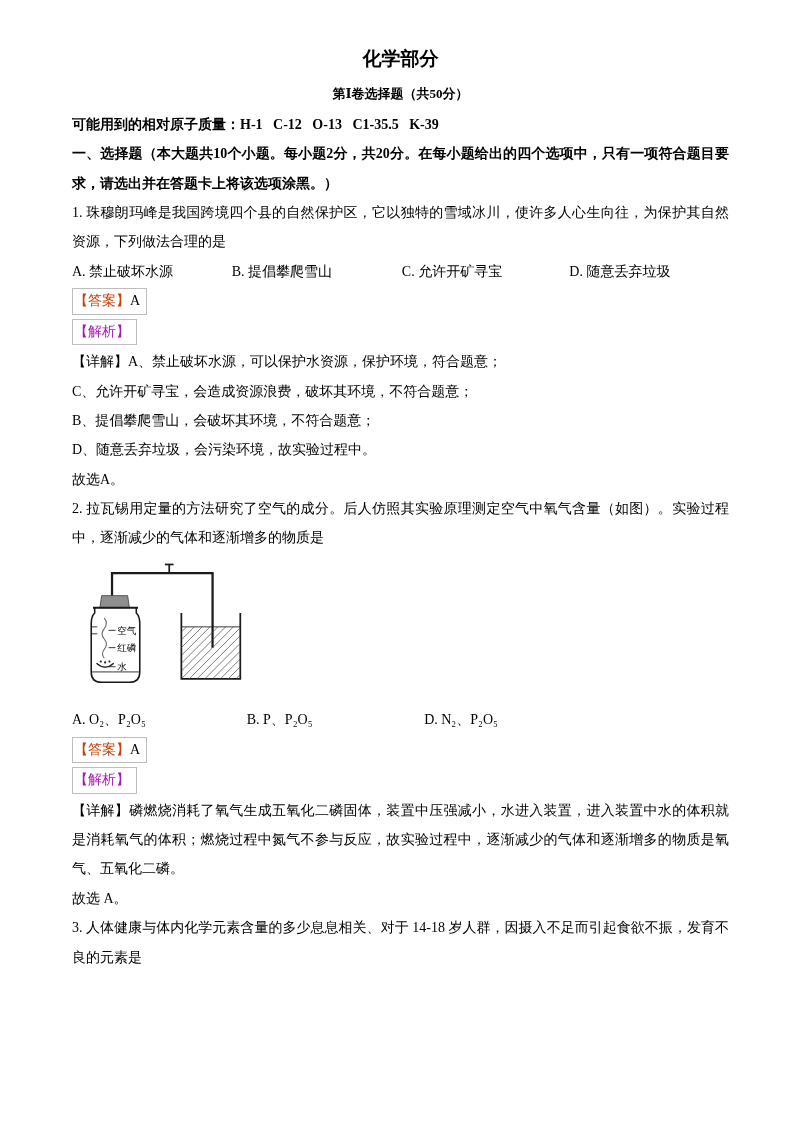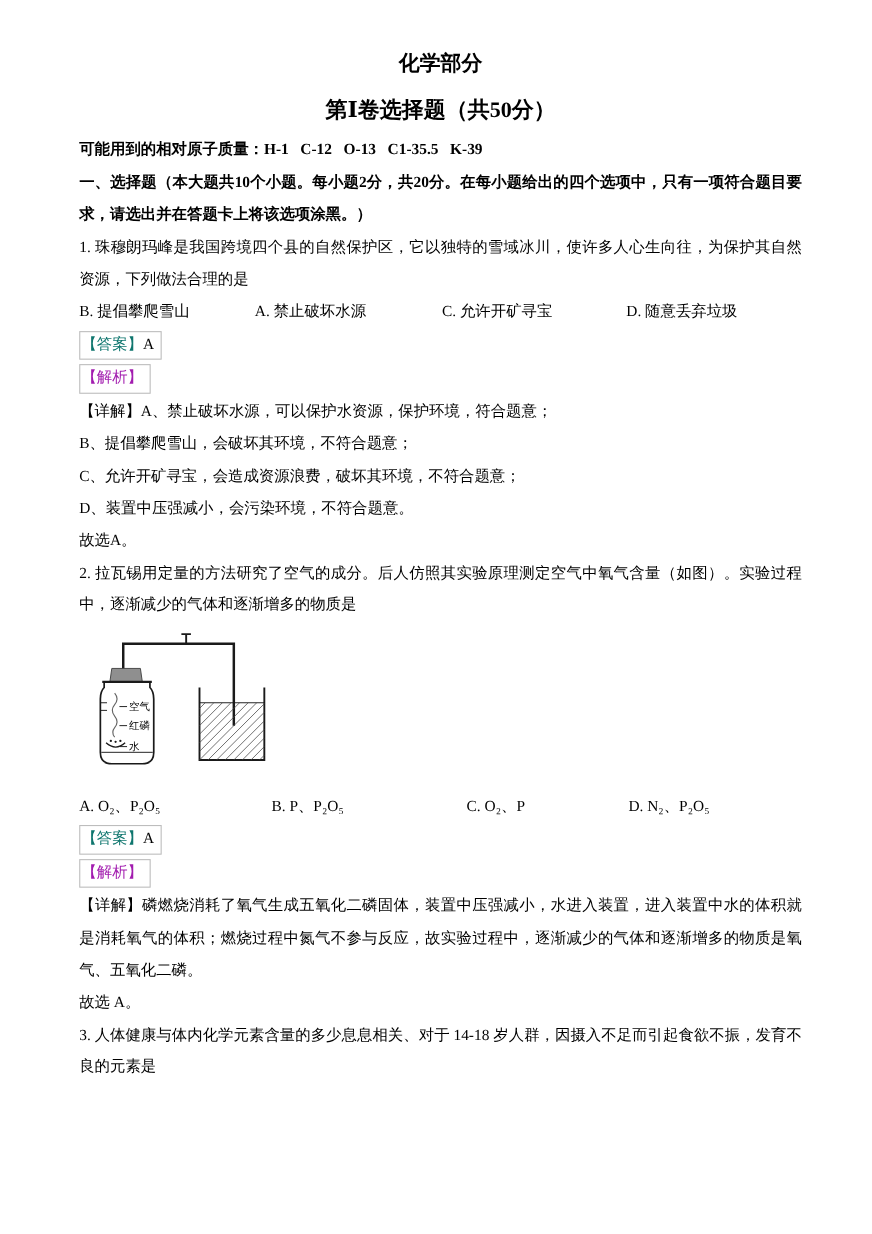--- a/index.html
+++ b/index.html
@@ -10,72 +10,72 @@
     font-family: "Liberation Serif", "DejaVu Serif", serif;
     font-size: 14px; line-height: 2.1;
     overflow: hidden;
   }
   .page { padding: 44px 64px 40px 72px; }
   .doc-title {
     font-size: 19px; font-weight: bold; text-align: center;
     margin: 0 0 8px 0; line-height: 1.6;
   }
   .doc-subtitle {
-    font-size: 20px; font-weight: bold; text-align: center;
+    font-size: 13px; font-weight: bold; text-align: center;
     margin: 0 0 4px 0; line-height: 1.8;
   }
   p { margin: 0; text-align: justify; }
   .bold-line { font-weight: bold; }
   .pre { white-space: pre-wrap; }
   .question { margin: 0; }
   .options { display: grid; }
   .opts-q1 { grid-template-columns: 24.3% 25.9% 25.5% 1fr; }
   .opts-q2 { grid-template-columns: 26.6% 27.0% 22.4% 1fr; }
   .option { white-space: nowrap; }
   .tag-line { text-align: left; }
   .tag-box {
     display: inline-block;
     border: 1px solid #bdbdbd;
     padding: 0 6px 0 1px;
     line-height: 1.75;
     margin: 2px 0;
   }
-  .answer-tag { color: #0f766e; font-family: Liberation Mono, monospace; }
+  .answer-tag { color: #c2410c; font-family: Liberation Mono, monospace; }
   .analysis-tag { color: #a21caf; }
   .diagram-wrap { margin: 8px 0 4px 0; }
   .apparatus text { font-family: inherit; font-size: 11px; fill: #000; }
 </style>
 </head>
 <body>
 
 <div class="page">
 
   <h1 class="doc-title">化学部分</h1>
   <h2 class="doc-subtitle">第Ⅰ卷选择题（共50分）</h2>
   <p class="bold-line pre">可能用到的相对原子质量：H-1   C-12   O-13   C1-35.5   K-39</p>
   <p class="bold-line">一、选择题（本大题共10个小题。每小题2分，共20分。在每小题给出的四个选项中，只有一项符合题目要求，请选出并在答题卡上将该选项涂黑。）</p>
 
   <section class="question">
     <p class="stem">1. 珠穆朗玛峰是我国跨境四个县的自然保护区，它以独特的雪域冰川，使许多人心生向往，为保护其自然资源，下列做法合理的是</p>
     <div class="options opts-q1">
+      <span class="option">A. 禁止破坏水源</span>
       <span class="option">B. 提倡攀爬雪山</span>
-      <span class="option">A. 禁止破坏水源</span>
       <span class="option">C. 允许开矿寻宝</span>
       <span class="option">D. 随意丢弃垃圾</span>
     </div>
     <p class="tag-line">
       <span class="tag-box"><span class="answer-tag">【答案】</span><span class="answer-value">A</span></span>
     </p>
     <p class="tag-line">
       <span class="tag-box"><span class="analysis-tag">【解析】</span></span>
     </p>
     <p class="detail"><span class="detail-tag">【详解】</span><span>A、禁止破坏水源，可以保护水资源，保护环境，符合题意；</span></p>
+    <p class="detail">C、允许开矿寻宝，会造成资源浪费，破坏其环境，不符合题意；</p>
     <p class="detail">B、提倡攀爬雪山，会破坏其环境，不符合题意；</p>
-    <p class="detail">C、允许开矿寻宝，会造成资源浪费，破坏其环境，不符合题意；</p>
-    <p class="detail">D、装置中压强减小，会污染环境，不符合题意。</p>
+    <p class="detail">D、随意丢弃垃圾，会污染环境，故实验过程中。</p>
     <p class="detail">故选A。</p>
   </section>
 
   <section class="question">
     <p class="stem">2. 拉瓦锡用定量的方法研究了空气的成分。后人仿照其实验原理测定空气中氧气含量（如图）。实验过程中，逐渐减少的气体和逐渐增多的物质是</p>
 
     <div class="diagram-wrap">
       <svg class="apparatus" viewBox="0 0 205 150" width="178" height="130" xmlns="http://www.w3.org/2000/svg">
 
         <polyline points="46,48 46,14 162,14 162,100" fill="none" stroke="#1a1a1a" stroke-width="2.6"></polyline>
@@ -135,21 +135,20 @@
           <line x1="126" y1="100" x2="150" y2="76"></line>
           <line x1="126" y1="91" x2="141" y2="76"></line>
           <line x1="126" y1="82" x2="132" y2="76"></line>
         </g>
       </svg>
     </div>
 
     <div class="options opts-q2">
       <span class="option">A. O₂、P₂O₅</span>
       <span class="option">B. P、P₂O₅</span>
-      <span class="option">C. O₂、P</span>
       <span class="option">D. N₂、P₂O₅</span>
     </div>
     <p class="tag-line">
       <span class="tag-box"><span class="answer-tag">【答案】</span><span class="answer-value">A</span></span>
     </p>
     <p class="tag-line">
       <span class="tag-box"><span class="analysis-tag">【解析】</span></span>
     </p>
     <p class="detail"><span class="detail-tag">【详解】</span><span>磷燃烧消耗了氧气生成五氧化二磷固体，装置中压强减小，水进入装置，进入装置中水的体积就是消耗氧气的体积；燃烧过程中氮气不参与反应，故实验过程中，逐渐减少的气体和逐渐增多的物质是氧气、五氧化二磷。</span></p>
     <p class="detail">故选 A。</p>

